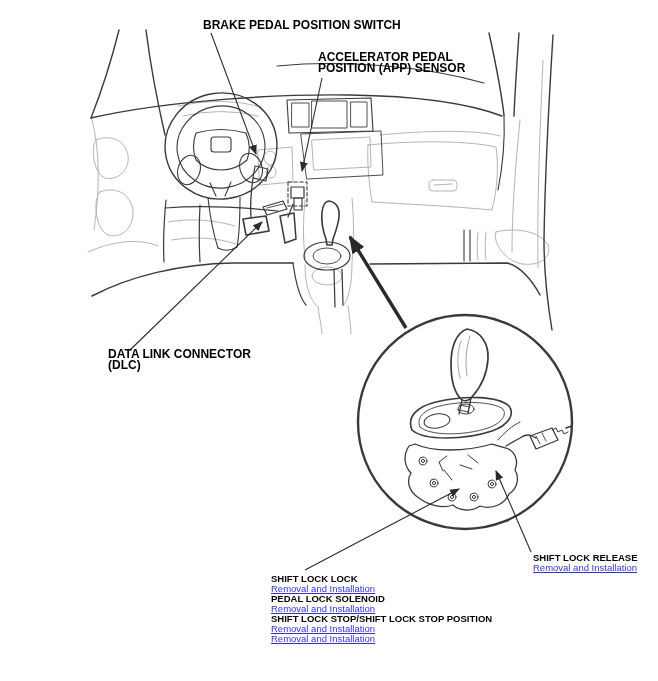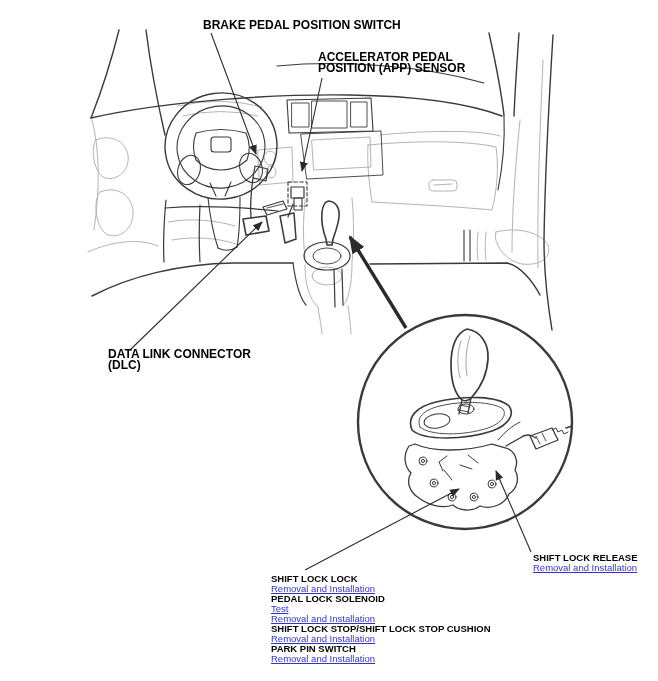--- a/index.html
+++ b/index.html
@@ -209,21 +209,19 @@
 
   <div class="listblock" style="left:533px;top:553px">
     <span class="lh">SHIFT LOCK RELEASE</span>
     <a class="ll" style="color: rgb(51, 51, 204);">Removal and Installation</a>
   </div>
 
   <div class="listblock" style="left:271px;top:574px">
     <span class="lh">SHIFT LOCK LOCK</span>
     <a class="ll" style="color: rgb(51, 51, 204);">Removal and Installation</a>
     <span class="lh">PEDAL LOCK SOLENOID</span>
-    <a class="ll" style="color: rgb(51, 51, 204);">Test</a>
-    <a class="ll" style="color: rgb(51, 51, 204);">Removal and Installation</a>
-    <span class="lh">SHIFT LOCK STOP/SHIFT LOCK STOP CUSHION</span>
-    <a class="ll" style="color: rgb(51, 51, 204);">Removal and Installation</a>
-    <span class="lh">PARK PIN SWITCH</span>
+    <a class="ll" style="color: rgb(51, 51, 204);">Removal and Installation</a>
+    <span class="lh">SHIFT LOCK STOP/SHIFT LOCK STOP POSITION</span>
+    <a class="ll" style="color: rgb(51, 51, 204);">Removal and Installation</a>
     <a class="ll" style="color: rgb(51, 51, 204);">Removal and Installation</a>
   </div>
 
 </div>
 
 </body></html>

